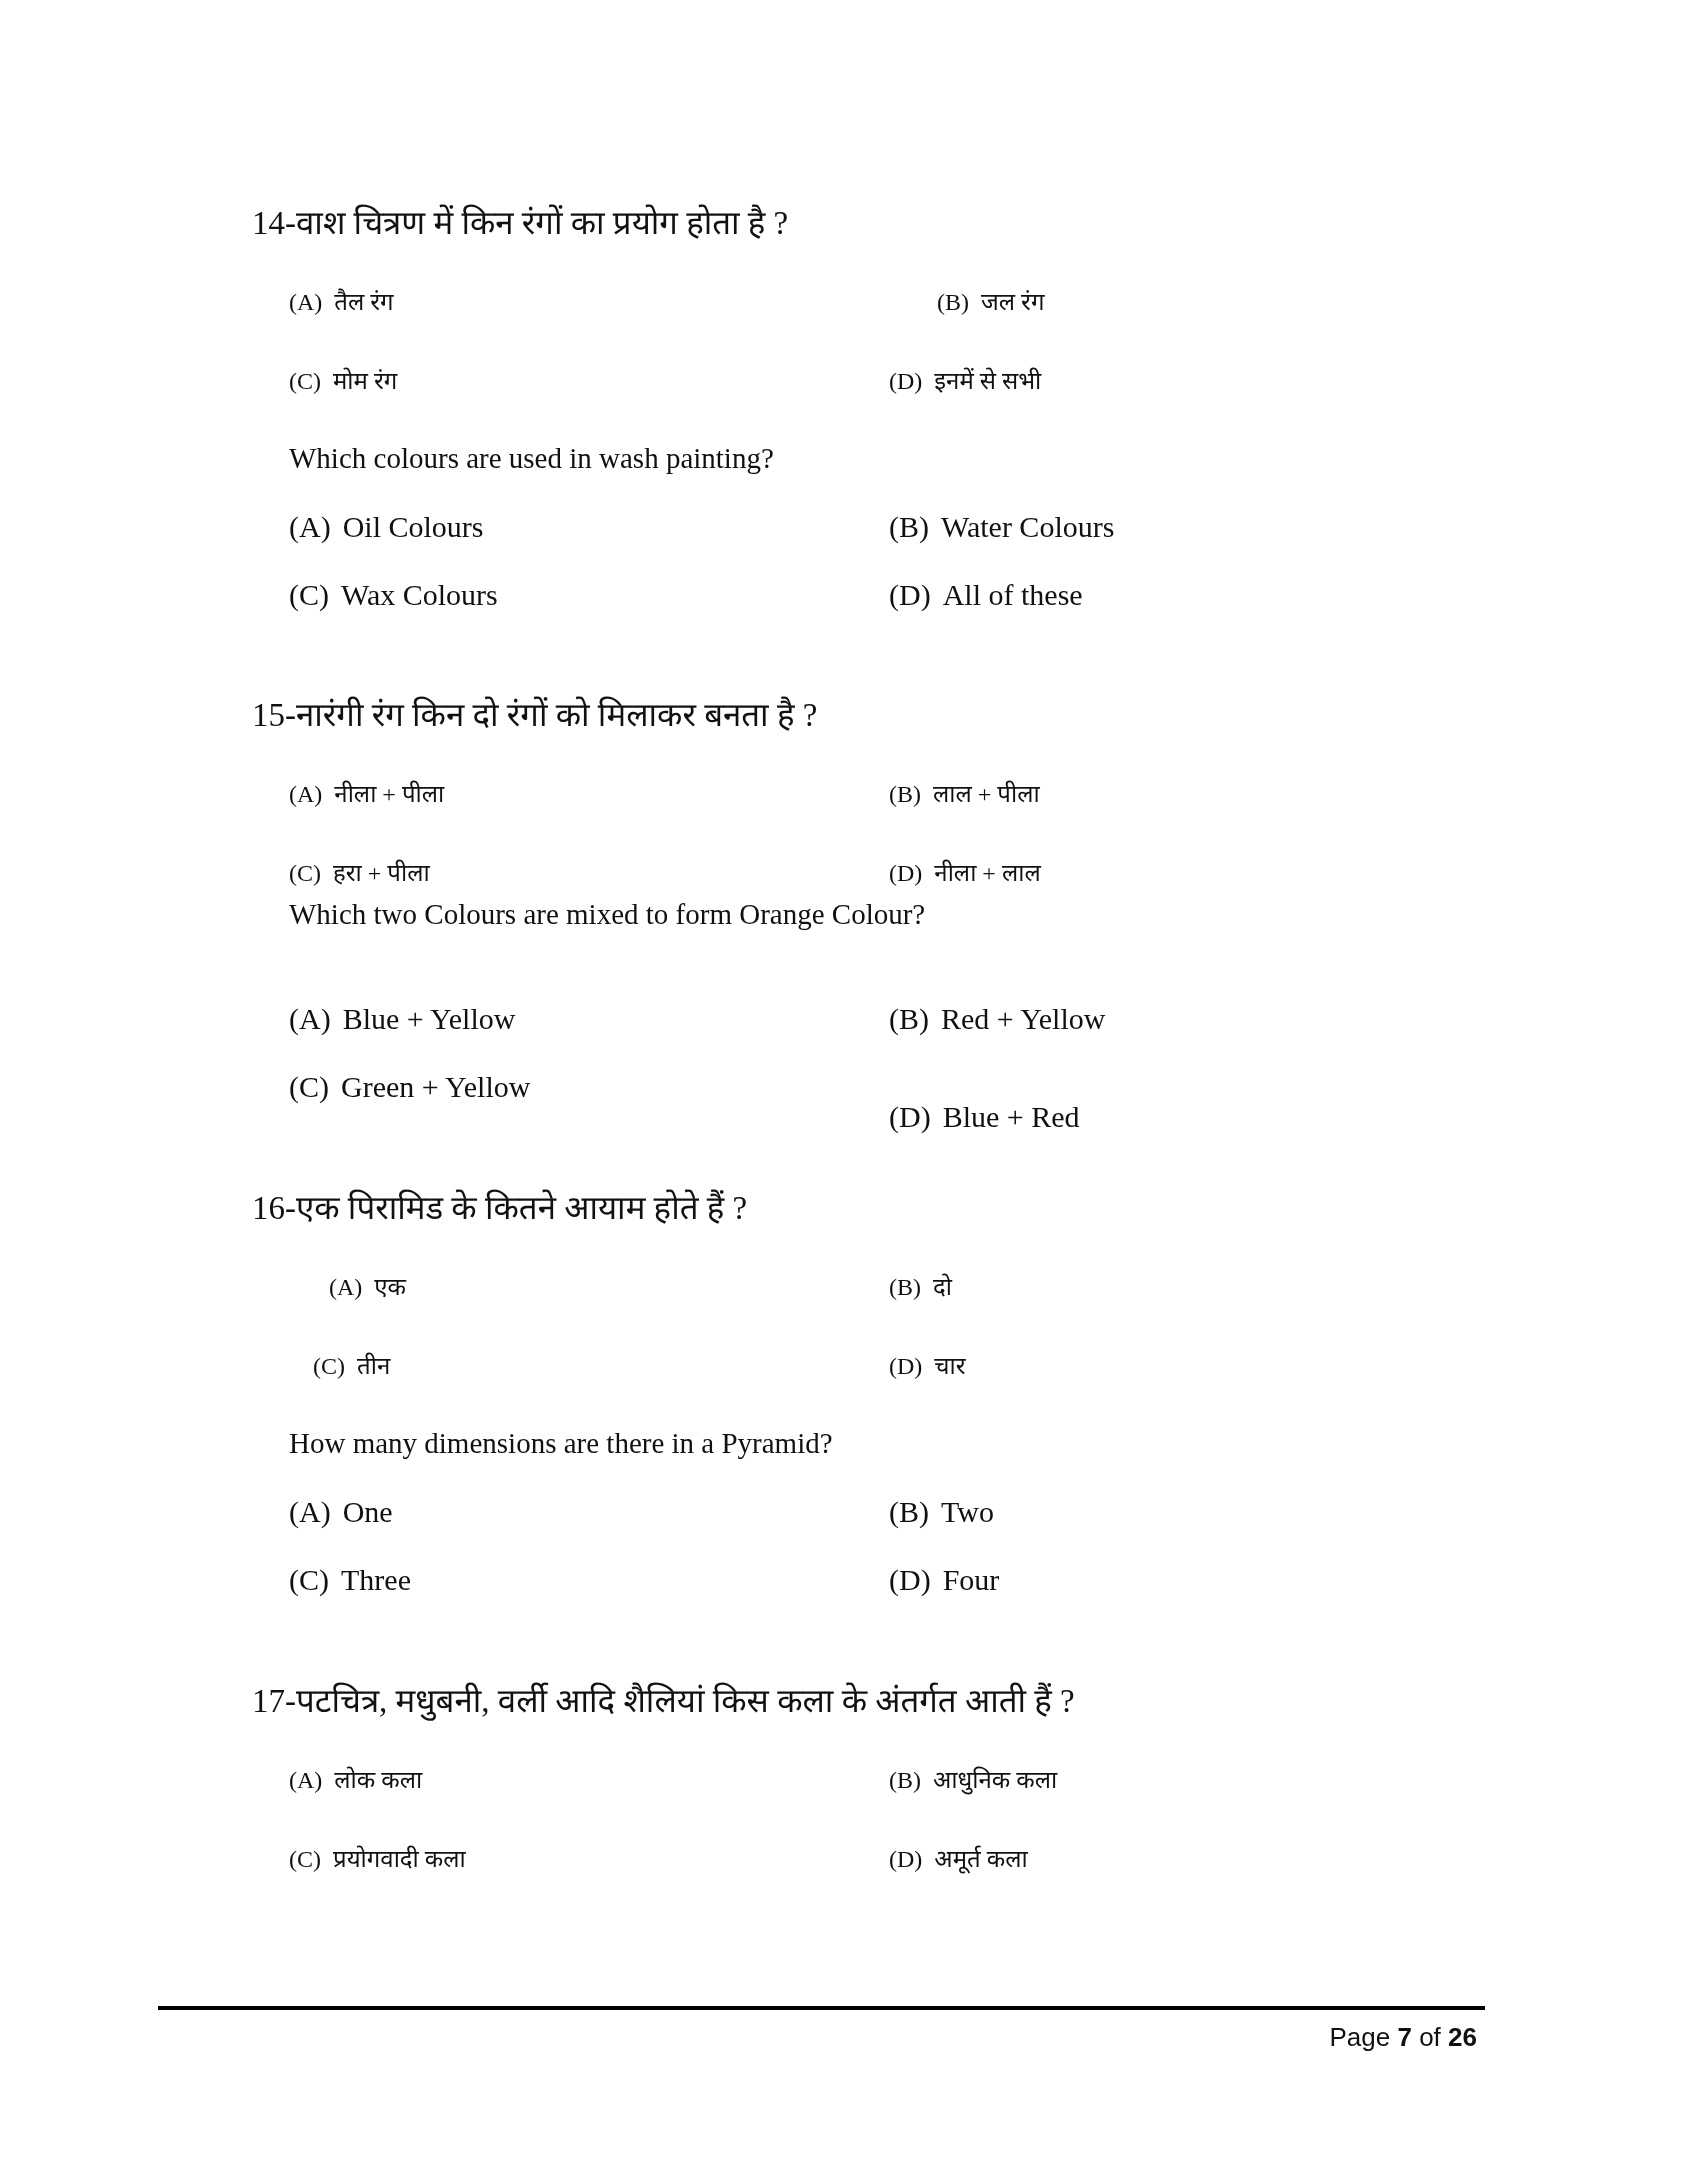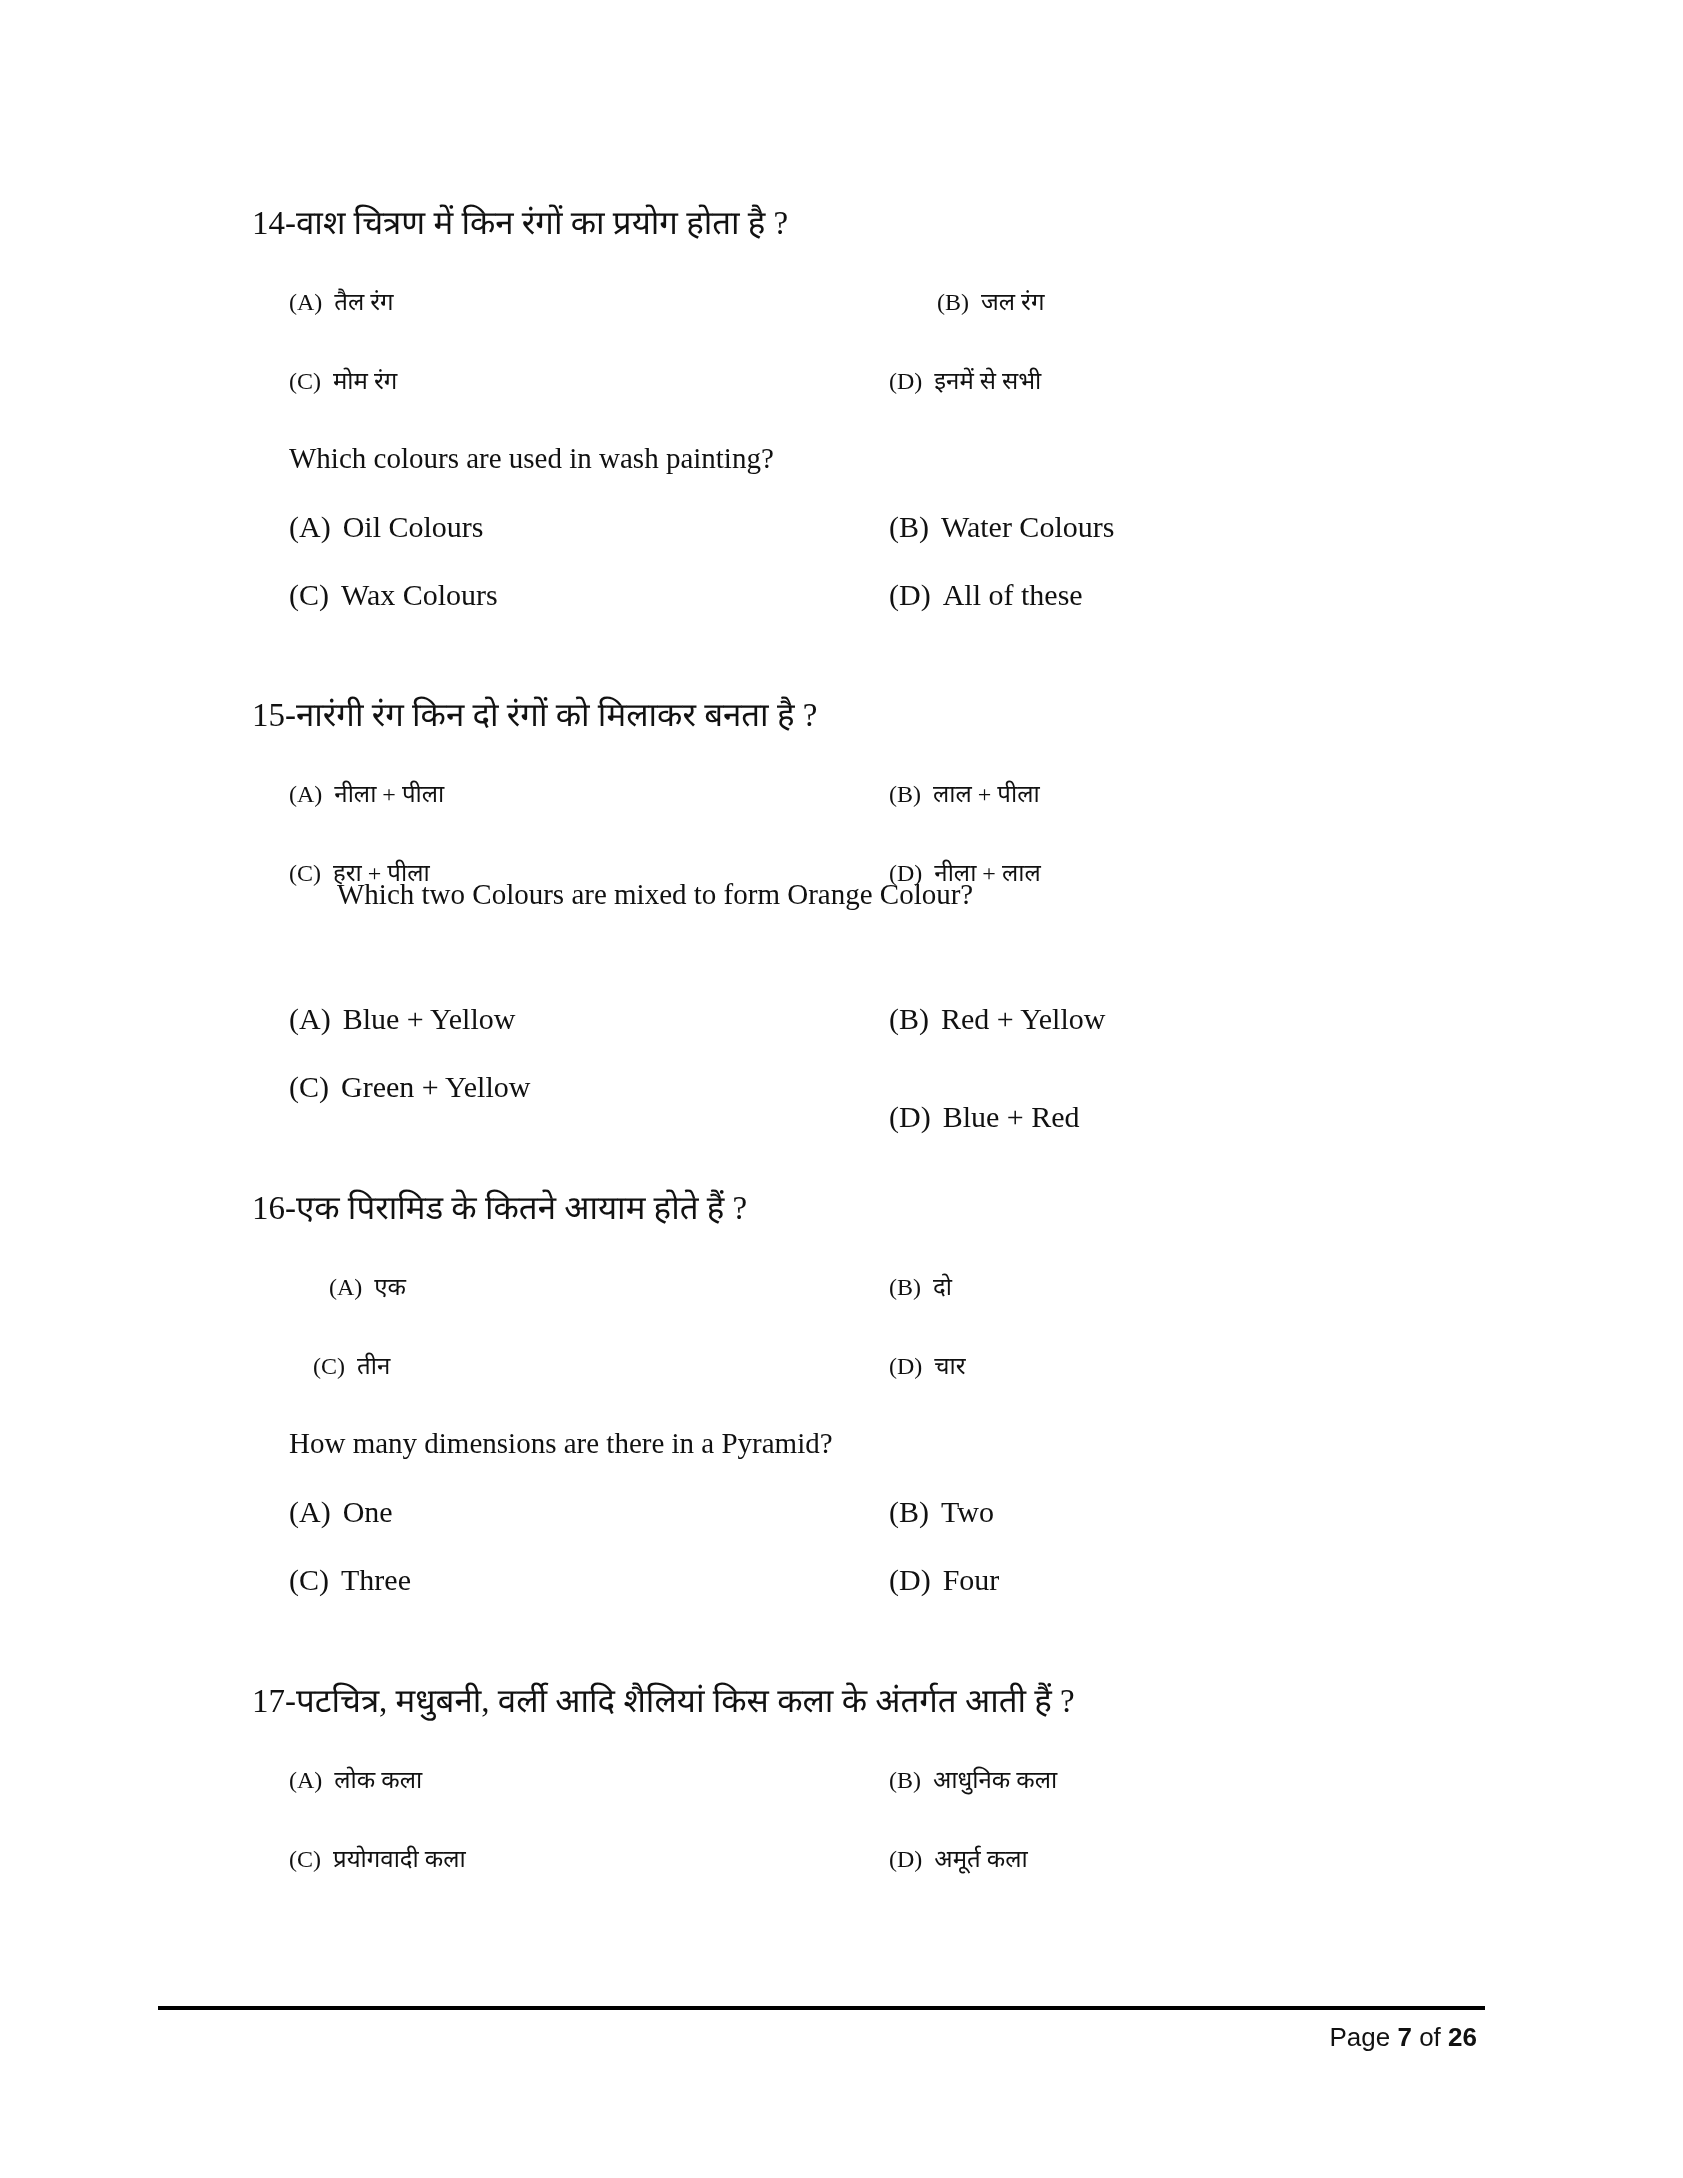--- a/index.html
+++ b/index.html
@@ -33,21 +33,21 @@
   <div class="opt colA" style="top:576px;"><span class="lbl">(C)</span><span>Wax Colours</span></div>
   <div class="opt colB" style="top:576px;"><span class="lbl">(D)</span><span>All of these</span></div>
 </div>
 
 <div>
   <div class="q-hi" style="top:695px;"><span>15-</span><span>नारंगी रंग किन दो रंगों को मिलाकर बनता है ?</span></div>
   <div class="opt hi colA" style="top:775px;"><span class="lbl">(A)</span><span>नीला + पीला</span></div>
   <div class="opt hi colB" style="top:775px;"><span class="lbl">(B)</span><span>लाल + पीला</span></div>
   <div class="opt hi colA" style="top:854px;"><span class="lbl">(C)</span><span>हरा + पीला</span></div>
   <div class="opt hi colB" style="top:854px;"><span class="lbl">(D)</span><span>नीला + लाल</span></div>
-  <div class="q-en" style="top:876px;margin-left:48px;">Which two Colours are mixed to form Orange Colour?</div>
+  <div class="q-en" style="top:896px;">Which two Colours are mixed to form Orange Colour?</div>
   <div class="opt colA" style="top:1000px;"><span class="lbl">(A)</span><span>Blue + Yellow</span></div>
   <div class="opt colB" style="top:1000px;"><span class="lbl">(B)</span><span>Red + Yellow</span></div>
   <div class="opt colA" style="top:1068px;"><span class="lbl">(C)</span><span>Green + Yellow</span></div>
   <div class="opt colB" style="top:1098px;"><span class="lbl">(D)</span><span>Blue + Red</span></div>
 </div>
 
 <div>
   <div class="q-hi" style="top:1188px;"><span>16-</span><span>एक पिरामिड के कितने आयाम होते हैं ?</span></div>
   <div class="opt hi colA" style="top:1268px;margin-left:40px;"><span class="lbl">(A)</span><span>एक</span></div>
   <div class="opt hi colB" style="top:1268px;"><span class="lbl">(B)</span><span>दो</span></div>

